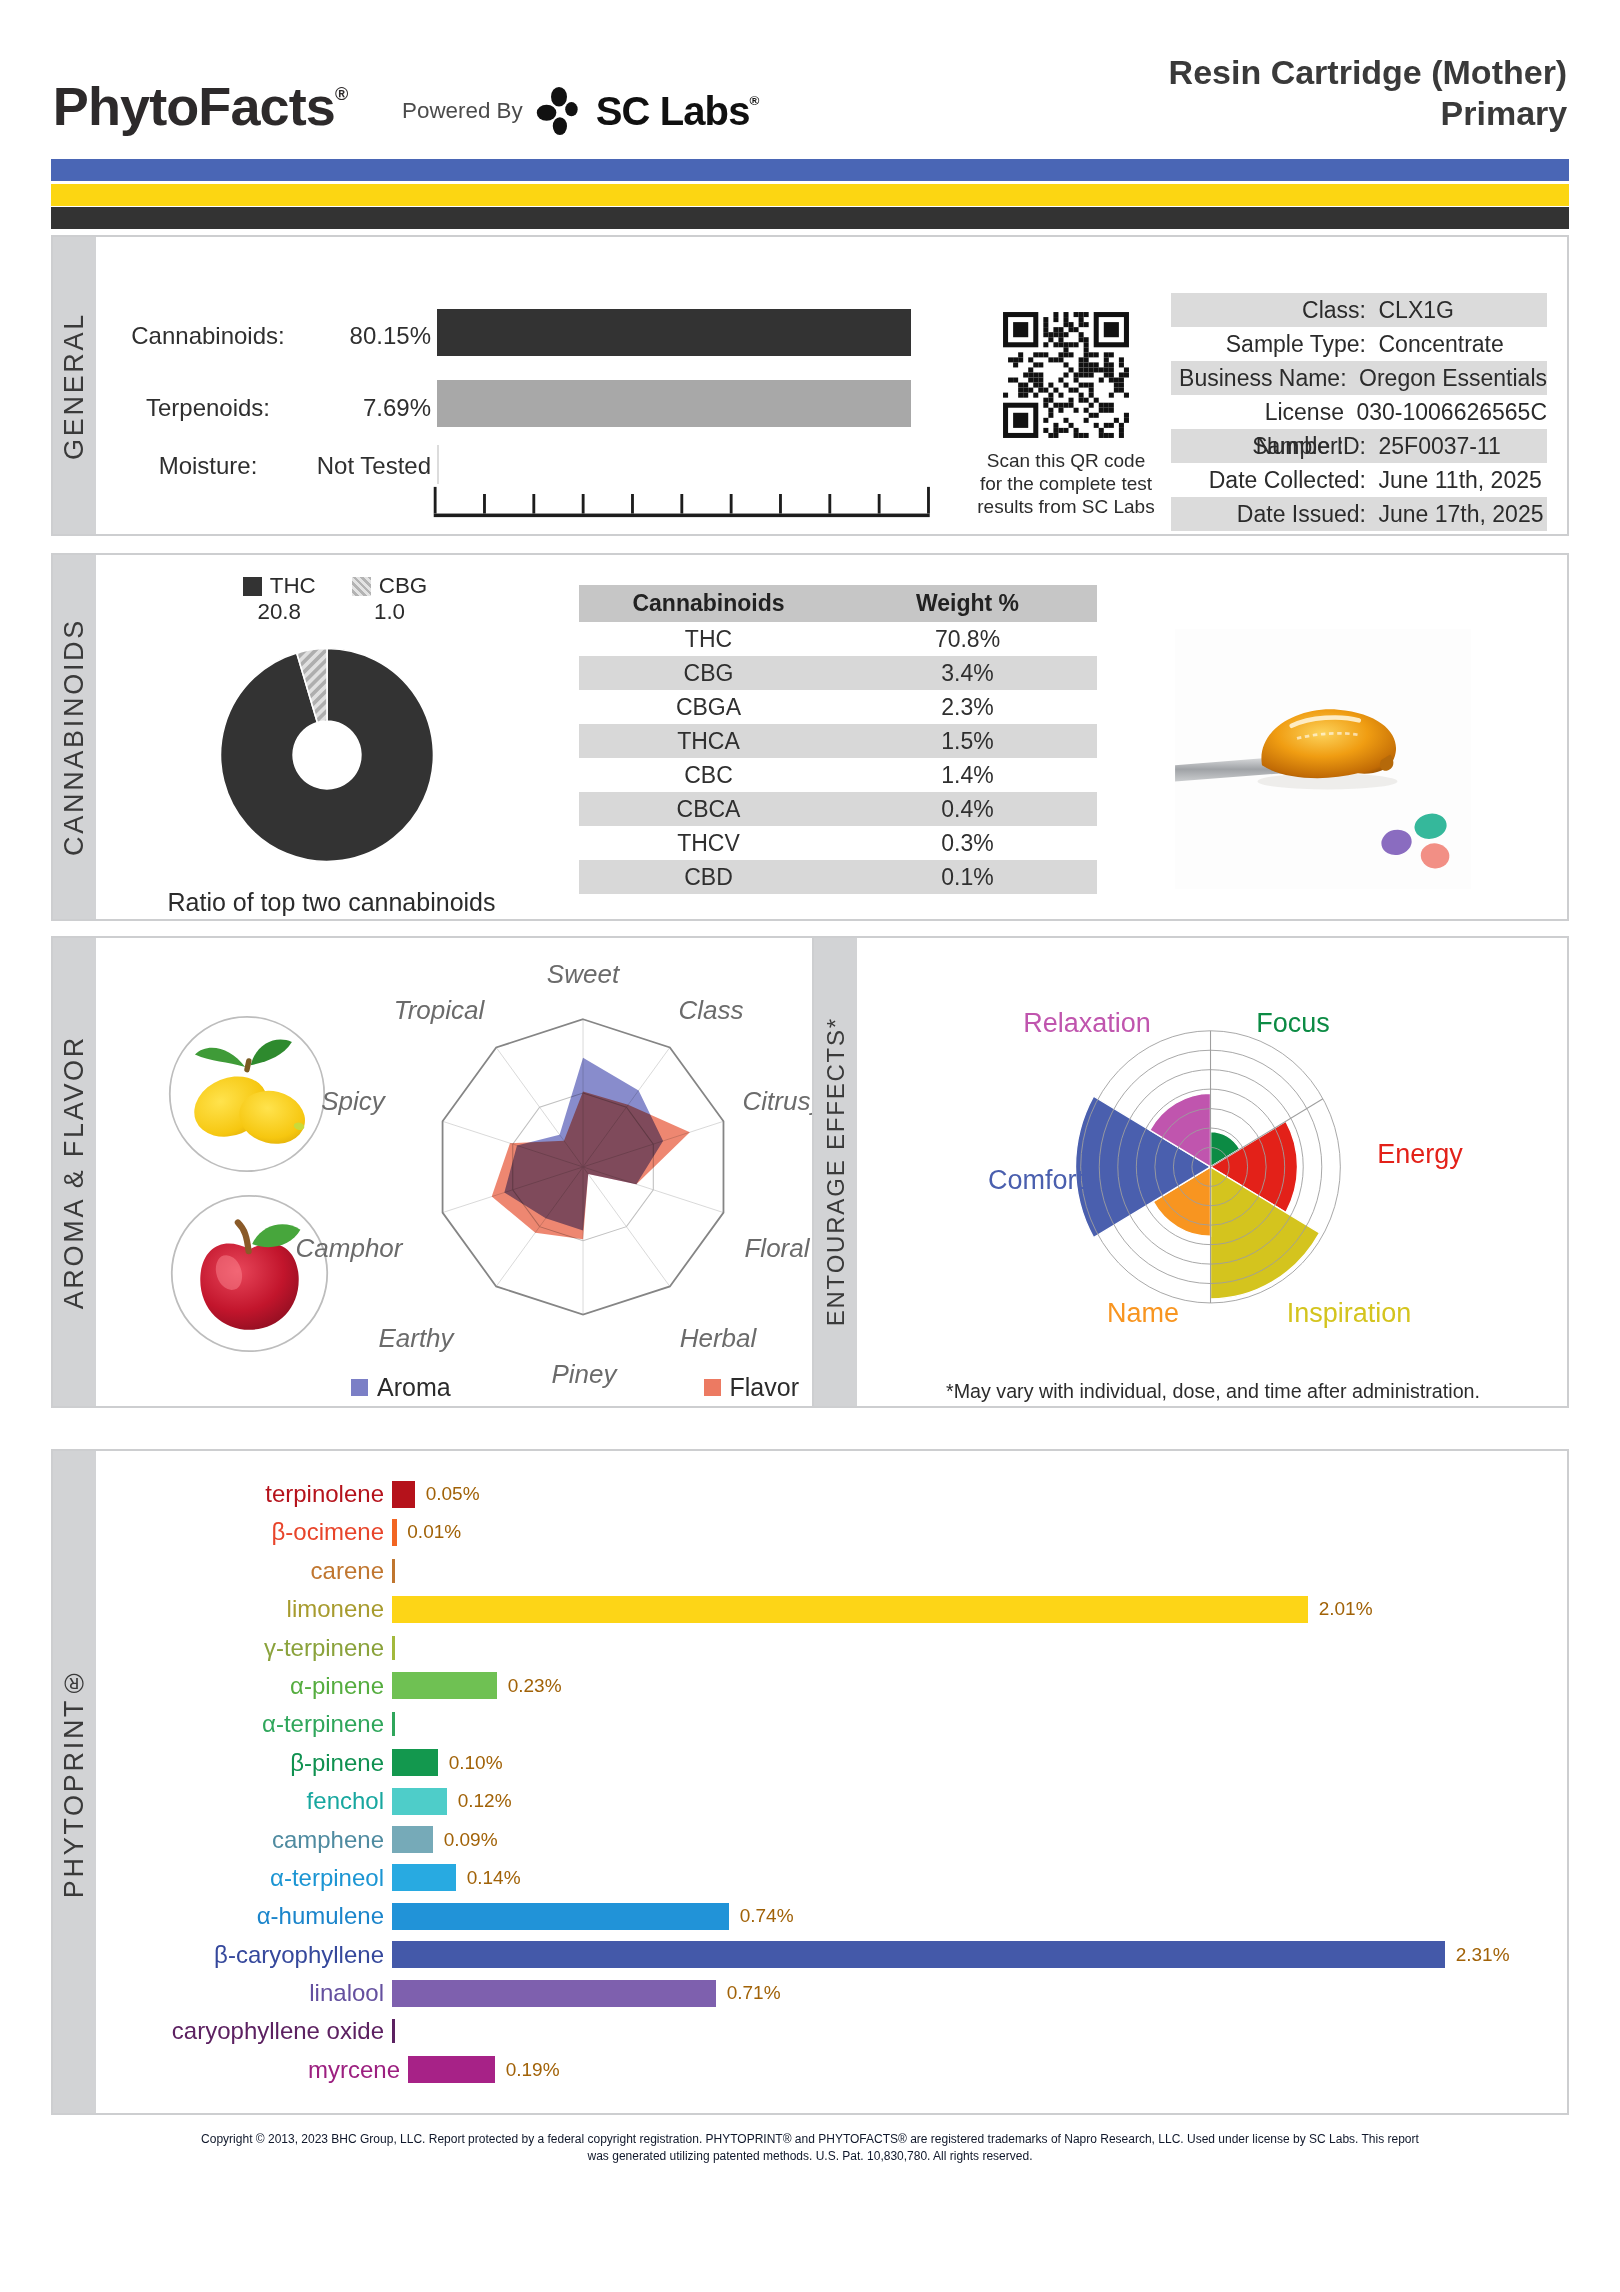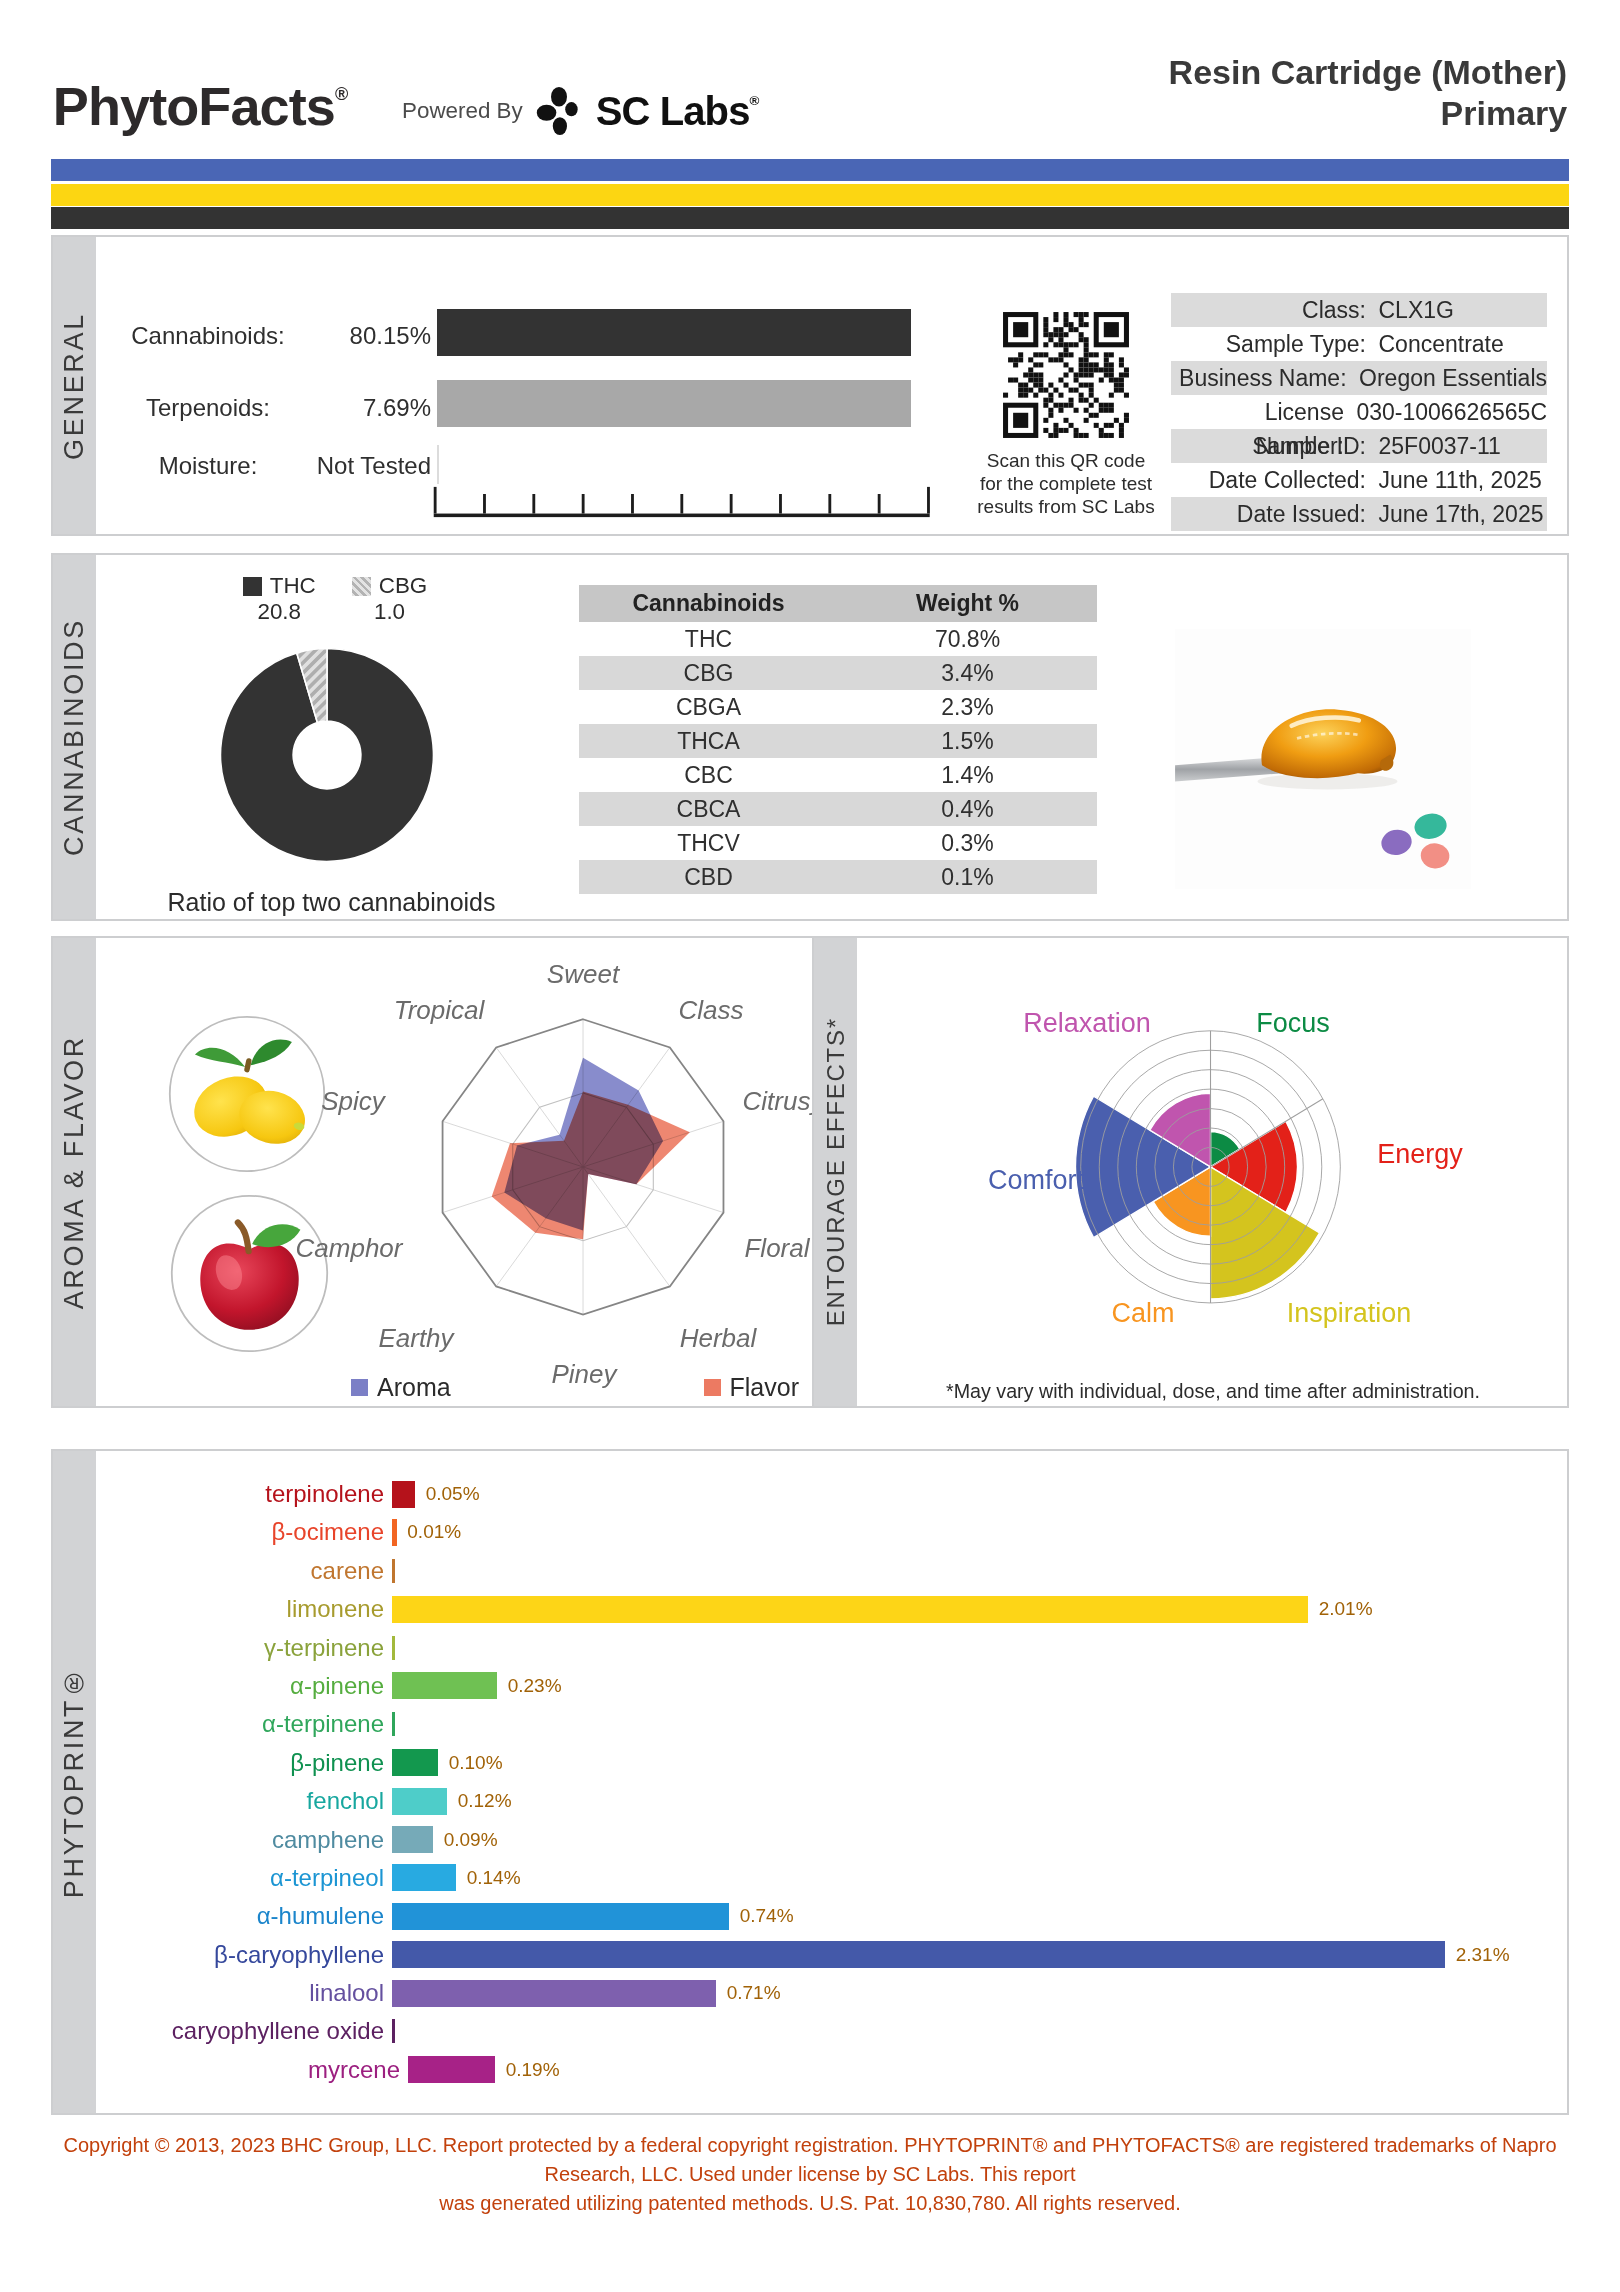--- a/index.html
+++ b/index.html
@@ -74,21 +74,21 @@
   .footnote{position:absolute;left:806px;top:442px;width:708px;text-align:center;font-size:19.7px;color:#2c2c2c;}
   
   #phyto-rows{position:absolute;left:43px;top:25px;right:27px;bottom:25px;display:flex;flex-direction:column;justify-content:space-between;}
   .ph-row{display:flex;align-items:center;height:36px;}
   .ph-label{width:288px;text-align:right;font-size:24px;padding-right:8px;white-space:nowrap;}
   .ph-zone{flex:1;display:flex;align-items:center;}
   .ph-bar{height:27px;}
   .ph-tick{width:2.7px;height:24px;}
   .ph-val{font-size:19px;color:#a16207;margin-left:10.7px;white-space:nowrap;}
   
-  .footer{position:absolute;left:51px;top:2131px;width:1518px;text-align:center;font-size:20px;line-height:1.45;color:#c2410c;}
+  .footer{position:absolute;left:51px;top:2131px;width:1518px;text-align:center;font-size:12px;line-height:1.45;color:#0f172a;}
 </style>
 </head>
 <body>
 
 <div class="header">
   <div class="logo"><span>PhytoFacts</span><sup>®</sup></div>
   <div class="powered">
     <span class="pb">Powered By</span>
     <svg width="48" height="50" viewBox="0 0 54 56">
       <ellipse cx="27" cy="12" rx="9" ry="11" fill="#111"></ellipse>
@@ -567,21 +567,21 @@
         <ellipse cx="253" cy="241" rx="103.57142857142857" ry="108.57142857142857" fill="none" stroke="#9e9e9e" stroke-width="1"></ellipse>
         <ellipse cx="253" cy="241" rx="124.28571428571429" ry="130.28571428571428" fill="none" stroke="#9e9e9e" stroke-width="1"></ellipse>
         <ellipse cx="253" cy="241" rx="145" ry="152" fill="none" stroke="#9e9e9e" stroke-width="1"></ellipse>
         <line x1="253" y1="89" x2="253" y2="393" stroke="#9e9e9e" stroke-width="1.2"></line>
         <line x1="253" y1="241" x2="378.5736835487436" y2="165" stroke="#9e9e9e" stroke-width="1.2"></line>
       </svg>
     <div id="polar-labels">
         <div class="plabel" style="left: 309px; top: 72px; color: rgb(12, 139, 68);">Focus</div>
         <div class="plabel" style="left: 436px; top: 203px; color: rgb(227, 33, 25);">Energy</div>
         <div class="plabel" style="left: 365px; top: 362px; color: rgb(212, 196, 30);">Inspiration</div>
-        <div class="plabel" style="left: 159px; top: 362px; color: rgb(248, 149, 32);">Calm</div>
+        <div class="plabel" style="left: 159px; top: 362px; color: rgb(248, 149, 32);">Name</div>
         <div class="plabel" style="left: 52px; top: 229px; color: rgb(74, 95, 174);">Comfort</div>
         <div class="plabel" style="left: 103px; top: 72px; color: rgb(192, 85, 174);">Relaxation</div>
       </div>
   </div>
   <div class="footnote">*May vary with individual, dose, and time after administration.</div>
 </div>
 
 <div class="sect" id="sect-phyto">
   <div class="tab">
       <span>PHYTOPRINT®</span>

